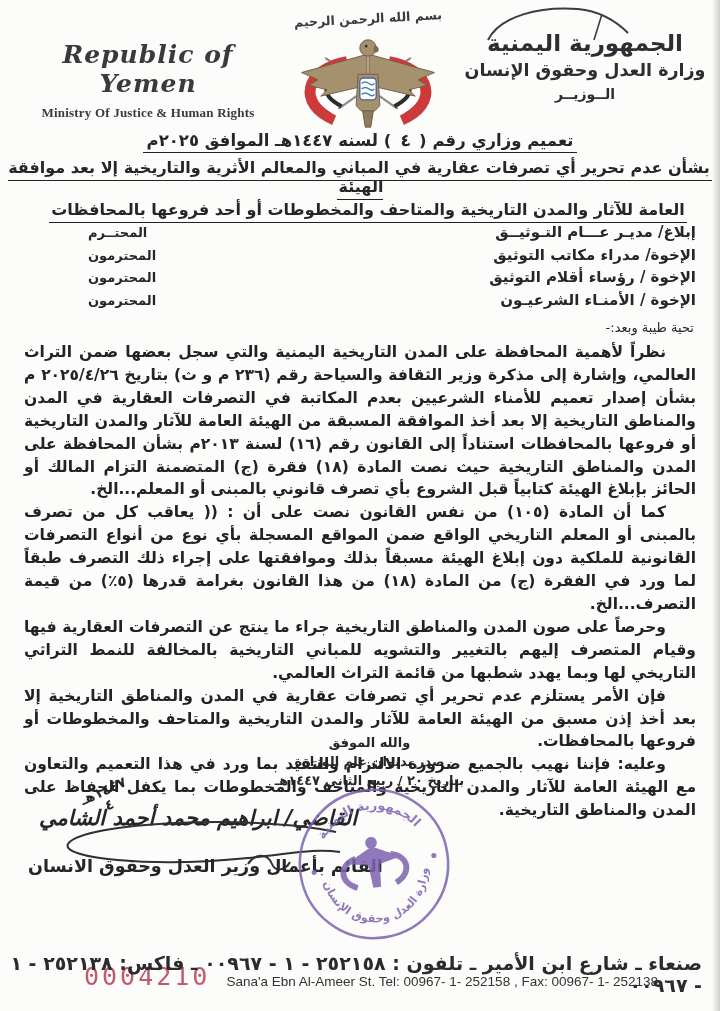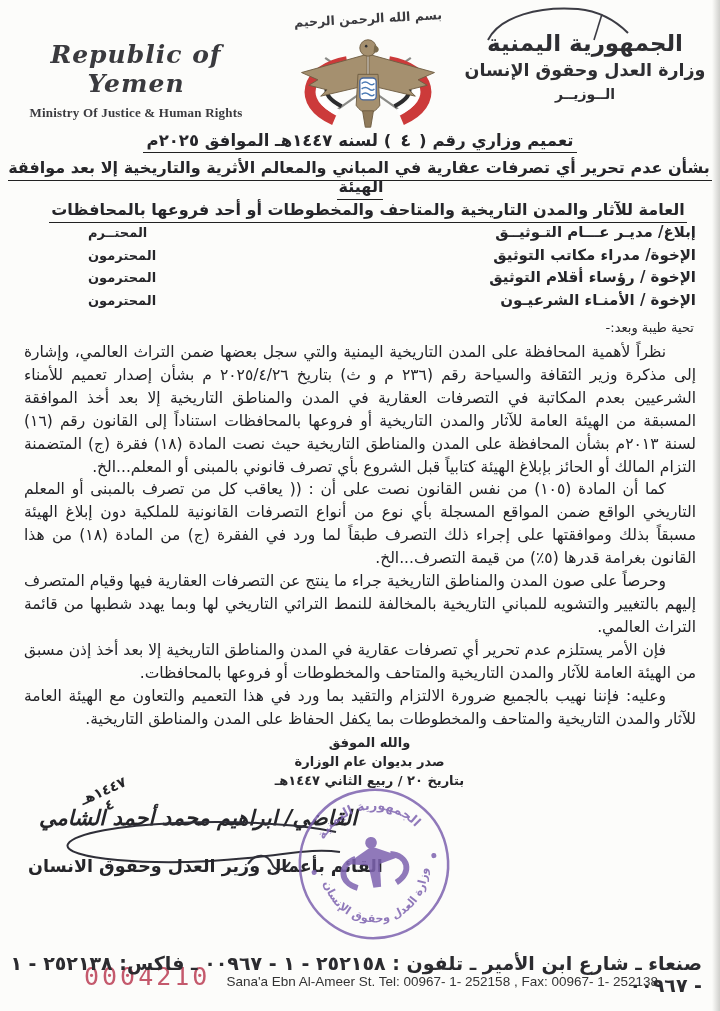--- a/index.html
+++ b/index.html
@@ -3,21 +3,21 @@
 <meta charset="utf-8">
 <style>
   html,body{margin:0;padding:0;}
   body{
     width:720px;height:1011px;position:relative;overflow:hidden;
     background:#fcfcfa;color:#26262a;
     font-family:"DejaVu Sans",sans-serif;
   }
   .abs{position:absolute;}
   
-  .hdr-left{left:20px;top:40px;width:232px;text-align:center;color:#3a3a3e;}
+  .hdr-left{left:32px;top:40px;width:232px;text-align:center;color:#3a3a3e;}
   .hdr-left .en-title{font-family:"DejaVu Serif",serif;font-style:italic;font-weight:bold;font-size:25px;letter-spacing:1px;}
   .hdr-left .en-sub{font-family:"Liberation Serif",serif;font-weight:bold;font-size:13px;margin-top:7px;letter-spacing:.2px;}
   .hdr-left .en-min{font-family:"Liberation Serif",serif;font-weight:bold;font-size:13.5px;margin-top:9px;}
   .hdr-center{left:276px;top:8px;width:184px;text-align:center;}
   .basmala{font-size:12.5px;font-weight:bold;color:#3c3c40;transform:rotate(-3deg);display:inline-block;}
   .hdr-right{right:12px;top:30px;width:246px;text-align:center;direction:rtl;color:#2e2e32;}
   .hdr-right .ar-title{font-size:23px;font-weight:bold;}
   .hdr-right .ar-sub{font-size:17.5px;font-weight:bold;margin-top:4px;}
   .hdr-right .ar-min{font-size:14px;font-weight:bold;margin-top:6px;}
   
@@ -27,21 +27,21 @@
   .subj{left:0;width:100%;text-align:center;direction:rtl;font-size:16px;font-weight:bold;}
   .subj .u{border-bottom:1.6px solid #222;padding:0 2px 3px;}
   .subj1{top:158px;} .subj2{top:200px;margin-left:8px;}
   
   .addr{top:223px;left:88px;right:24px;direction:rtl;}
   .addr-row{display:flex;justify-content:space-between;align-items:baseline;height:22.5px;}
   .addr-to{font-size:15px;font-weight:bold;}
   .addr-hon{font-size:13px;font-weight:bold;}
   
   .greeting{top:320px;right:26px;direction:rtl;font-size:13px;font-weight:500;}
-  .body-text{top:341px;left:24px;right:24px;direction:rtl;text-align:justify;font-size:15.5px;font-weight:normal;line-height:22.9px;color:#232327;}
+  .body-text{top:341px;left:24px;right:24px;direction:rtl;text-align:justify;font-size:15.5px;font-weight:bold;line-height:22.9px;color:#232327;}
   .body-text p{margin:0;text-indent:30px;}
   
   .closing{left:262px;top:734px;width:215px;text-align:center;direction:rtl;font-size:13px;font-weight:bold;line-height:18.8px;}
   
   .sig-note{left:82px;top:783px;transform:rotate(-24deg);font-size:14px;font-weight:bold;text-align:center;line-height:15px;}
   .sig-name{left:39px;top:806px;direction:rtl;font-size:21px;font-weight:bold;font-style:italic;}
   .sig-title{left:28px;top:856px;direction:rtl;font-size:17.5px;font-weight:bold;}
   .stamp{left:296px;top:786px;opacity:.85;transform:rotate(-8deg);}
   
   .serial{left:84px;top:962px;font-family:"DejaVu Sans Mono",monospace;font-size:25px;letter-spacing:3px;color:#c4596c;}

